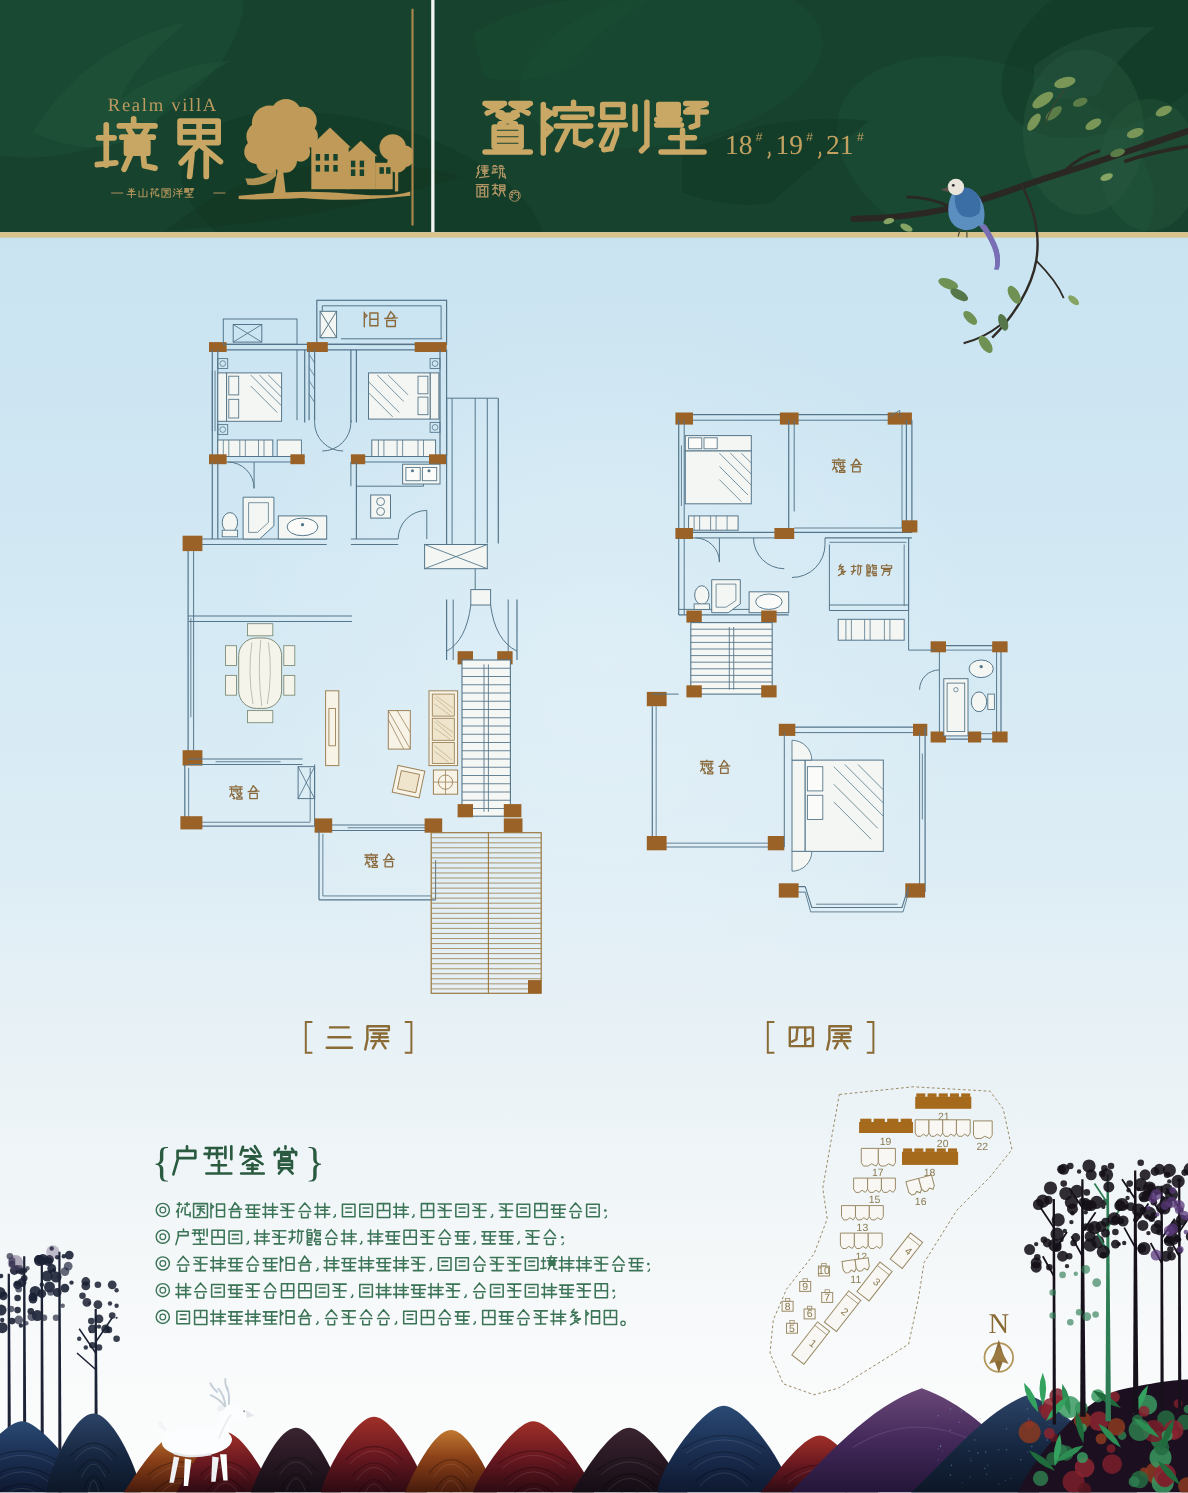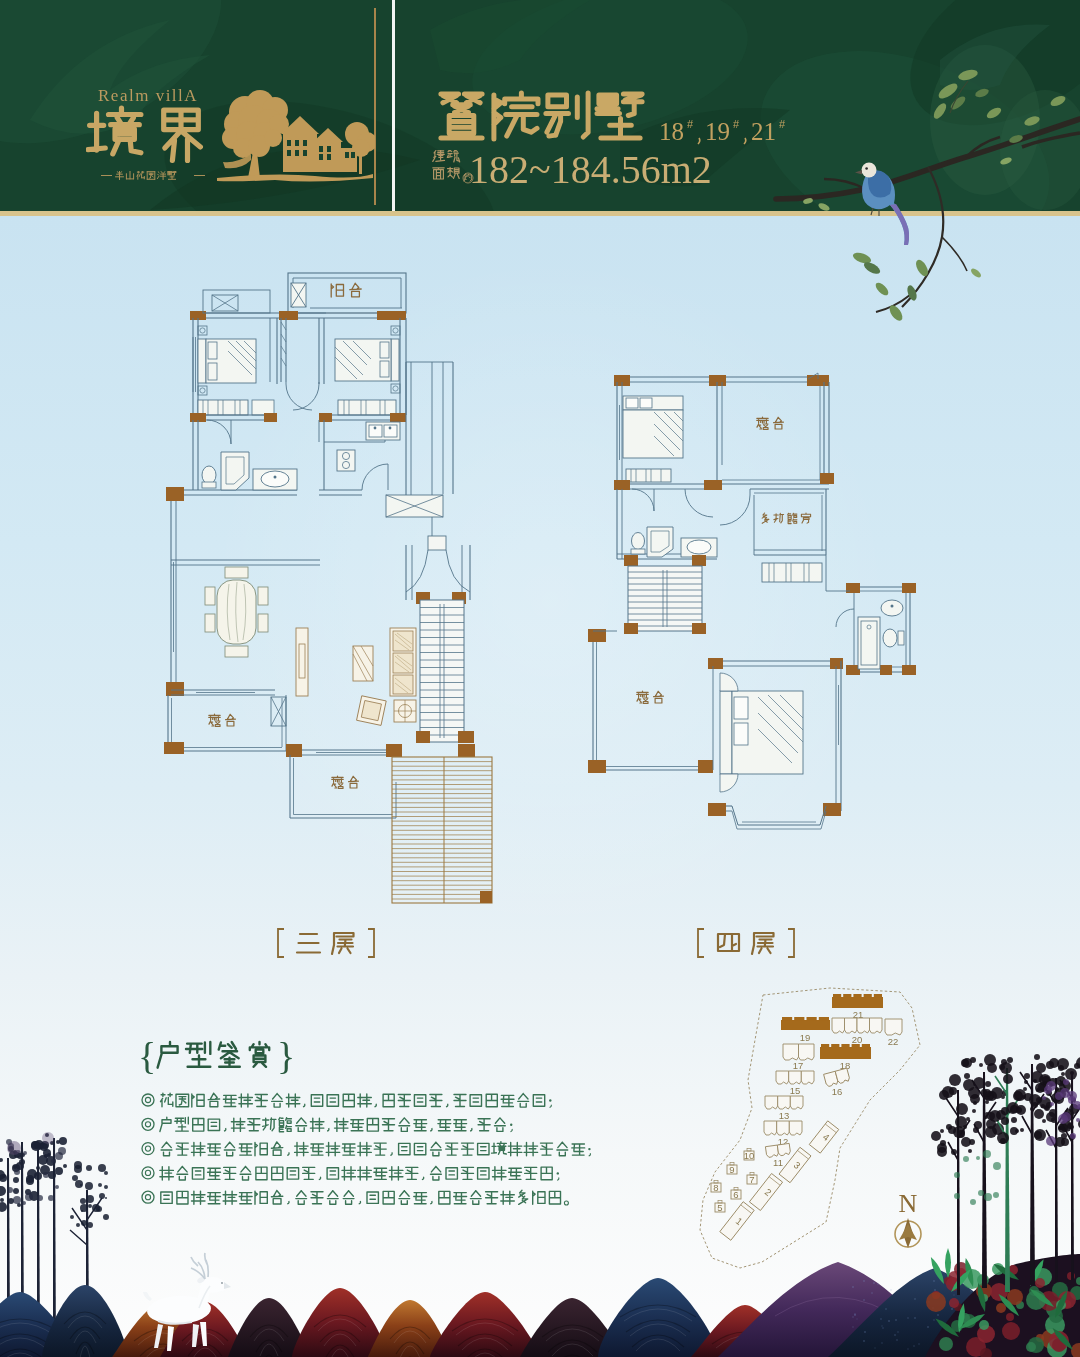--- a/index.html
+++ b/index.html
@@ -117,21 +117,20 @@
 
 <svg class="abs" style="left:432px;top:150px" width="44" height="36" viewBox="0 0 44 36">
       <path d="M3.9 0.5L2.1 2.9M2.9 1.8L2.9 7.8M2.9 7.8L0.8 11.4M1.8 7.3L3.9 6.5M5.7 0.8L11.7 0.8M8.6 0.0L8.6 9.6M5.7 2.6L11.7 2.6M5.2 4.4L12.2 4.4M6.8 5.7L10.9 5.7M6.8 7.5L10.9 7.5M3.9 11.4L12.5 10.4" stroke="#b09565" stroke-width="1.20" fill="none" stroke-linecap="round"></path>
       <path d="M17.1 0.3L16.0 1.8M16.6 1.0L19.2 1.0M18.1 0.3L19.7 1.6M22.8 0.3L21.8 1.8M22.3 1.0L24.9 1.0M23.8 0.3L25.4 1.6M16.0 3.6L20.2 3.6M18.1 3.6L18.1 6.5M16.0 7.3L20.2 6.5M16.3 5.2L15.3 7.5M22.0 3.1L26.4 3.1M23.1 3.1L22.5 6.0M24.9 3.6L24.9 5.7M23.1 7.0L21.8 12.0M24.9 6.5L24.9 10.4M24.9 10.4L27.2 11.2M26.4 7.8L27.7 12.0" stroke="#b09565" stroke-width="1.20" fill="none" stroke-linecap="round"></path>
       <path d="M0.8 17.8L12.2 17.8M6.5 17.8L6.5 19.6M1.6 19.6L11.4 19.6M1.6 19.6L1.6 29.0M11.4 19.6L11.4 29.0M1.6 29.0L11.4 29.0M4.4 19.6L4.4 29.0M8.6 19.6L8.6 29.0M4.4 22.7L8.6 22.7M4.4 25.6L8.6 25.6" stroke="#b09565" stroke-width="1.20" fill="none" stroke-linecap="round"></path>
       <path d="M15.5 18.6L20.7 18.6M18.1 17.3L18.1 24.8M18.1 19.9L16.0 22.2M18.1 20.1L20.5 21.9M16.0 26.9L18.1 24.8M18.1 24.8L20.5 27.1M22.3 18.0L27.0 18.0M22.3 18.0L22.3 23.2M27.0 18.0L27.0 23.2M22.3 19.6L27.0 19.6M22.3 21.4L27.0 21.4M22.3 23.2L27.0 23.2M23.1 24.3L21.5 28.4M25.4 24.3L27.2 28.4" stroke="#b09565" stroke-width="1.20" fill="none" stroke-linecap="round"></path>
       <circle cx="36" cy="28" r="5" stroke="#b09565" stroke-width="0.8" fill="none"></circle>
       <path d="M33.5 23.7L32.4 25.8M32.8 24.8L34.6 25.1M32.4 27.1L34.2 26.4M34.2 26.4L32.0 31.1M32.2 28.9L34.2 29.4M36.4 24.2L35.6 26.2M36.0 24.9L39.4 24.9M39.4 24.9L39.4 29.8M39.4 29.8L38.0 31.1M36.9 26.6L38.0 27.8" stroke="#b09565" stroke-width="0.90" fill="none" stroke-linecap="round"></path>
     </svg>
 
-<div class="abs" style="left:469px;top:146px;font-family:'Liberation Serif',serif;font-size:40px;color:#c9ad74;">182~184.56m2</div>
 
 <svg class="abs" style="left:770px;top:55px" width="310" height="280" viewBox="0 0 310 280">
 
 <path d="M310 64 C 262 80 224 94 196 102 C 160 113 130 126 96 134 C 62 141 30 144 6 144" stroke="#2b2722" stroke-width="5.6" fill="none" stroke-linecap="round"></path>
 <path d="M310 78 C 286 82 268 86 252 92" stroke="#2b2722" stroke-width="3.5" fill="none"></path>
 <path d="M196 102 C 204 94 216 86 230 82" stroke="#2b2722" stroke-width="2.6" fill="none"></path>
 <path d="M96 134 C 84 128 70 124 54 124" stroke="#2b2722" stroke-width="2.4" fill="none"></path>
 
 <path d="M158 112 C 170 134 176 158 172 182 C 168 206 152 232 132 252" stroke="#2f2b26" stroke-width="2.2" fill="none"></path>
 <path d="M172 182 C 182 192 192 204 197 216" stroke="#2f2b26" stroke-width="1.6" fill="none"></path>

